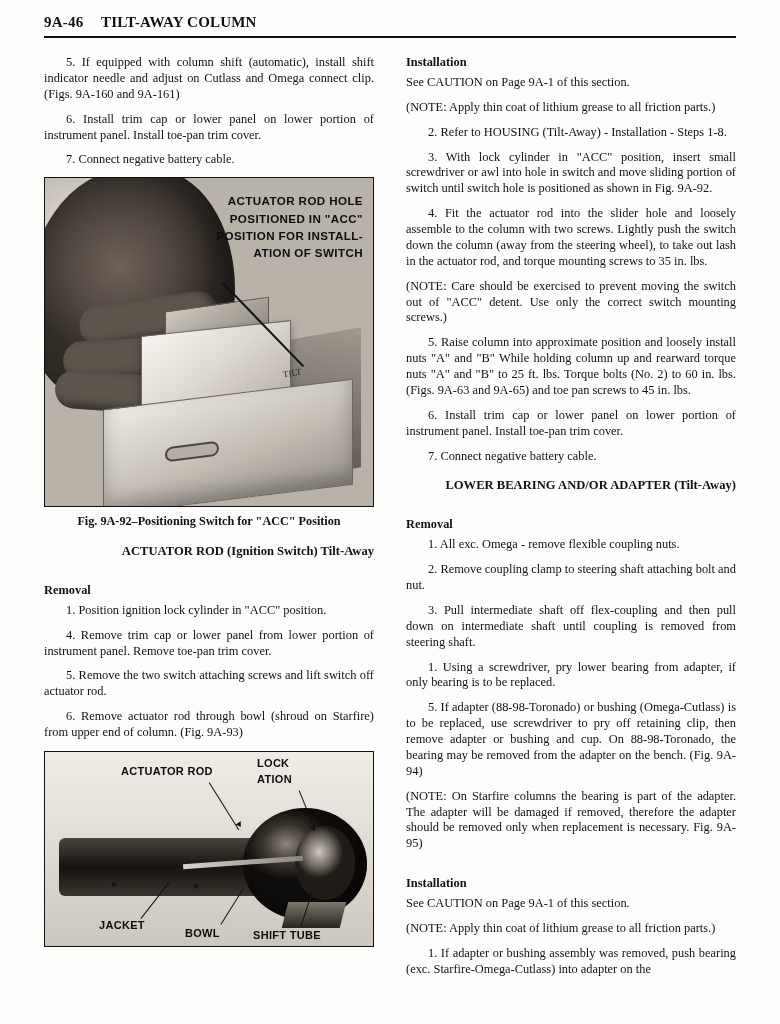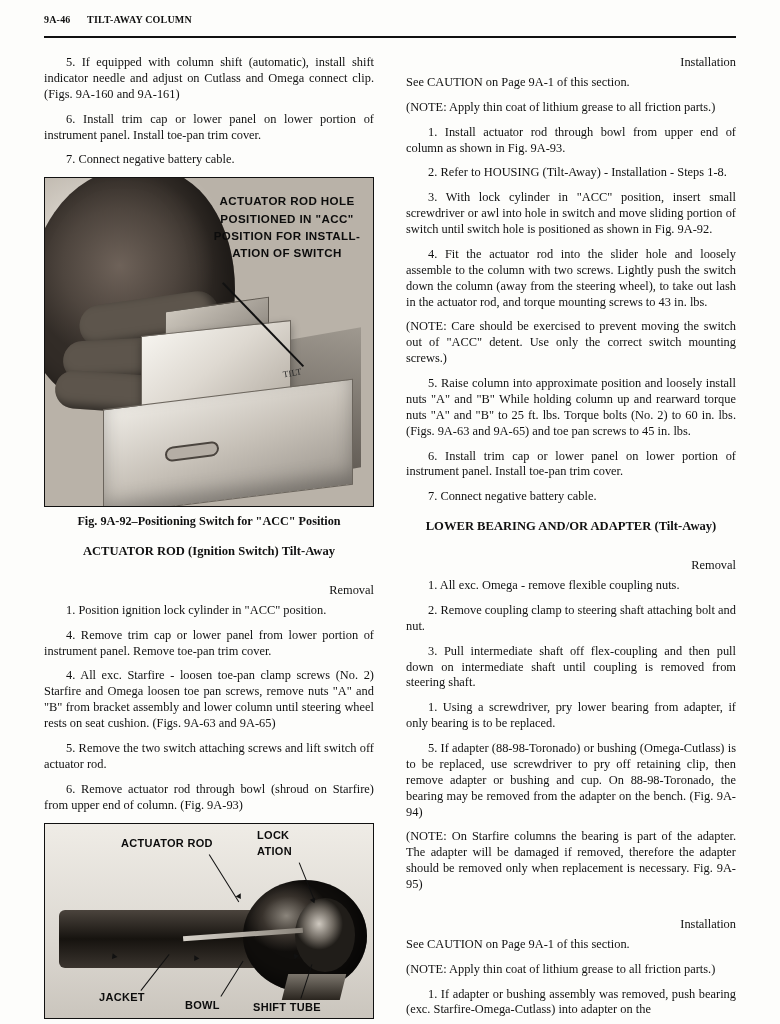--- a/index.html
+++ b/index.html
@@ -17,21 +17,21 @@
     position: absolute;
     left: 0; top: 0;
     width: 780px; height: 1024px;
   }
   
   .header {
     position: absolute;
     left: 44px; top: 14px;
     width: 692px;
     font-weight: bold;
-    font-size: 10px;
+    font-size: 15px;
     letter-spacing: 0.2px;
   }
   .header .pageno { margin-right: 14px; }
   .header-rule {
     position: absolute;
     left: 44px; top: 36px;
     width: 692px; height: 2px;
     background: #111;
   }
   
@@ -47,27 +47,27 @@
   .col.right { left: 406px; }
 
   p { margin: 0 0 9px 0; }
   p.ind { text-indent: 22px; }
   p.note { text-indent: 0; }
 
   h3.sec {
     font-weight: bold;
     font-size: 12.6px;
     margin: 13px 0 7px 0;
-    text-align: center;
+    text-align: right;
   }
   h4.sub {
-    font-weight: normal;
+    font-weight: bold;
     font-size: 12.4px;
     margin: 24px 0 4px 0;
-    text-align: right;
+    text-align: left;
   }
   .caption {
     text-align: center;
     font-weight: bold;
     font-size: 12.2px;
     margin: 7px 0 4px 0;
   }
 
   
   .fig {
@@ -148,21 +148,21 @@
   .f1-label {
     position: absolute;
     right: 10px; top: 14px;
     width: 152px;
     font-family: "Liberation Sans", sans-serif;
     font-size: 11.6px;
     font-weight: bold;
     line-height: 1.5;
     letter-spacing: .4px;
     color: #0c0c0c;
-    text-align: center;
+    text-align: right;
     z-index: 4;
   }
   .f1-leader {
     position: absolute;
     left: 178px; top: 104px;
     width: 116px; height: 1.5px;
     background: #111;
     transform: rotate(46deg);
     transform-origin: left center;
     z-index: 4;
@@ -295,21 +295,20 @@
         <div>ATION OF SWITCH</div>
       </div>
     </div>
     <div class="caption">Fig. 9A-92–Positioning Switch for "ACC" Position</div>
 
     <h3 class="sec">ACTUATOR ROD (Ignition Switch) Tilt-Away</h3>
     <h4 class="sub">Removal</h4>
 
     <p class="ind">1. Position ignition lock cylinder in "ACC" position.</p>
     <p class="ind">4. Remove trim cap or lower panel from lower portion of instrument panel. Remove toe-pan trim cover.</p>
-    <p class="ind">4. All exc. Starfire - loosen toe-pan clamp screws (No. 2) Starfire and Omega loosen toe pan screws, remove nuts "A" and "B" from bracket assembly and lower column until steering wheel rests on seat cushion. (Figs. 9A-63 and 9A-65)</p>
     <p class="ind">5. Remove the two switch attaching screws and lift switch off actuator rod.</p>
     <p class="ind">6. Remove actuator rod through bowl (shroud on Starfire) from upper end of column. (Fig. 9A-93)</p>
 
     <div class="fig fig2">
       <div class="f2-bg"></div>
       <div class="f2-tube"></div>
       <div class="f2-bowl"></div>
       <div class="f2-lock"></div>
       <div class="f2-rod"></div>
       <div class="f2-shift"></div>
@@ -334,24 +333,23 @@
     </div>
 
   </div>
 
   <div class="col right">
 
     <h4 class="sub" style="margin-top:0">Installation</h4>
     <p>See CAUTION on Page 9A-1 of this section.</p>
     <p class="note">(NOTE: Apply thin coat of lithium grease to all friction parts.)</p>
 
-    <p class="ind">1. Install actuator rod through bowl from upper end of column as shown in Fig. 9A-93.</p>
     <p class="ind">2. Refer to HOUSING (Tilt-Away) - Installation - Steps 1-8.</p>
     <p class="ind">3. With lock cylinder in "ACC" position, insert small screwdriver or awl into hole in switch and move sliding portion of switch until switch hole is positioned as shown in Fig. 9A-92.</p>
-    <p class="ind">4. Fit the actuator rod into the slider hole and loosely assemble to the column with two screws. Lightly push the switch down the column (away from the steering wheel), to take out lash in the actuator rod, and torque mounting screws to 43 in. lbs.</p>
+    <p class="ind">4. Fit the actuator rod into the slider hole and loosely assemble to the column with two screws. Lightly push the switch down the column (away from the steering wheel), to take out lash in the actuator rod, and torque mounting screws to 35 in. lbs.</p>
 
     <p class="note">(NOTE: Care should be exercised to prevent moving the switch out of "ACC" detent. Use only the correct switch mounting screws.)</p>
 
     <p class="ind">5. Raise column into approximate position and loosely install nuts "A" and "B" While holding column up and rearward torque nuts "A" and "B" to 25 ft. lbs. Torque bolts (No. 2) to 60 in. lbs. (Figs. 9A-63 and 9A-65) and toe pan screws to 45 in. lbs.</p>
     <p class="ind">6. Install trim cap or lower panel on lower portion of instrument panel. Install toe-pan trim cover.</p>
     <p class="ind">7. Connect negative battery cable.</p>
 
     <h3 class="sec">LOWER BEARING AND/OR ADAPTER (Tilt-Away)</h3>
     <h4 class="sub">Removal</h4>
 

